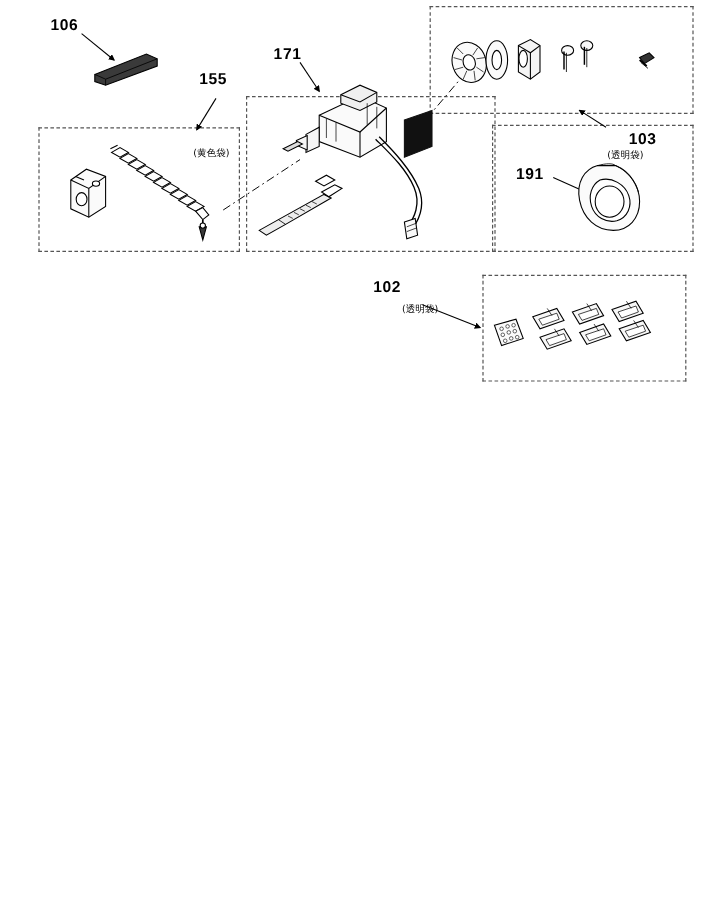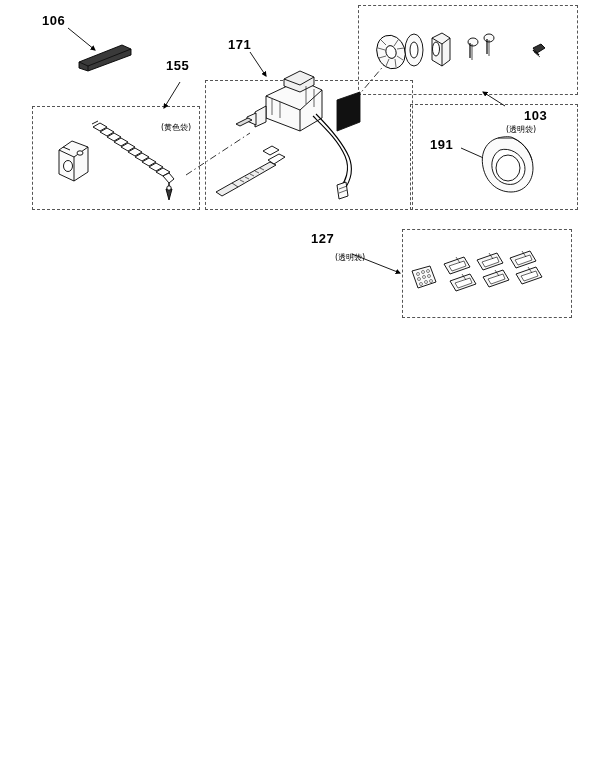--- a/index.html
+++ b/index.html
@@ -65,21 +65,21 @@
   <div class="label" style="left:166px; top:58px;">155</div>
   <div class="sublabel" style="left:161px; top:74px;margin-top:48px;">(黄色袋)</div>
 
   <div class="label" style="left:228px; top:37px;">171</div>
 
   <div class="label" style="left:509px; top:108px;margin-left:15px;">103</div>
   <div class="sublabel" style="left:506px; top:124px;">(透明袋)</div>
 
   <div class="label" style="left:430px; top:137px;">191</div>
 
-  <div class="label" style="left:311px; top:231px;">127</div>
+  <div class="label" style="left:311px; top:231px;">102</div>
   <div class="sublabel" style="left:335px; top:252px;">(透明袋)</div>
 
   <svg class="art" viewBox="0 0 600 768">
     <defs>
       <marker id="arrow" viewBox="0 0 10 10" refX="8" refY="5" markerWidth="6" markerHeight="6" orient="auto-start-reverse">
         <path d="M 0 0 L 10 5 L 0 10 z" fill="#000"></path>
       </marker>
     </defs>
 
     <g stroke="#000" fill="none" stroke-width="0.9">

